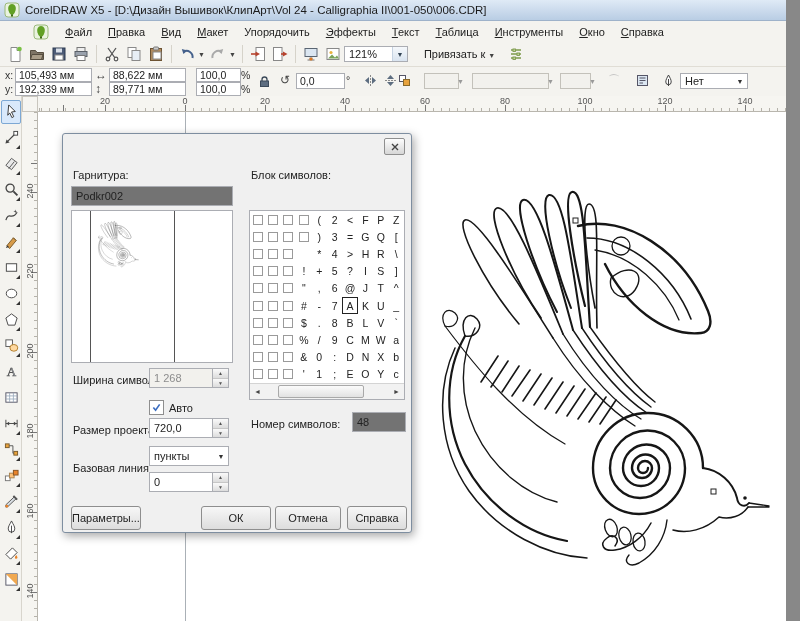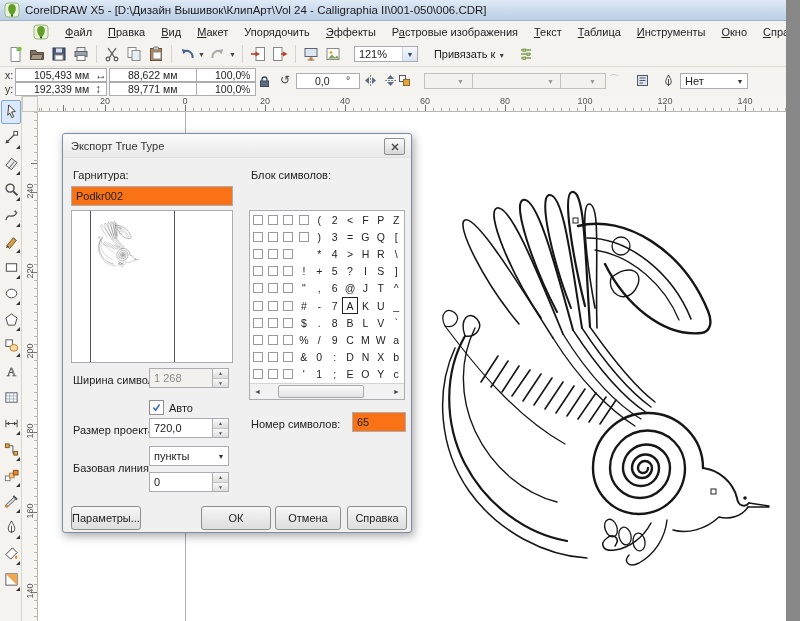--- a/index.html
+++ b/index.html
@@ -22,21 +22,21 @@
   .tbtn svg{width:16px;height:16px;}
   .caret{font-size:7px;color:#444;margin:0 2px 0 0;}
   .tsep{width:1px;height:18px;background:#d6d3ca;margin:0 4px;}
   .combo{background:#fff;border:1px solid #abadb3;height:16px;display:flex;align-items:center;
          justify-content:space-between;padding-left:4px;box-sizing:border-box;font-size:11px;}
   .combo .arr{width:14px;height:100%;display:flex;align-items:center;justify-content:center;
               background:linear-gradient(#f5f8fb,#d9e4f0);border-left:1px solid #c6d3e2;font-size:7px;color:#345;}
   
   .propbar{left:0;top:67px;width:800px;height:29px;background:#f4f3ef;border-bottom:1px solid #d8d5cd;font-size:10.5px;}
   .fld{position:absolute;background:#fff;border:1px solid #abadb3;height:12px;line-height:12px;
-       padding-left:18px;box-sizing:content-box;overflow:hidden;white-space:nowrap;}
+       padding-left:3px;box-sizing:content-box;overflow:hidden;white-space:nowrap;}
   .plbl{position:absolute;color:#333;}
   .picon{position:absolute;color:#444;font-size:12px;line-height:12px;}
   .picon svg{width:13px;height:13px;}
   .dis{background:#f2f1ed;border-color:#c3c1ba;}
   
   .ruler-corner{left:22px;top:96px;width:16px;height:16px;background:#f6f5f1;border:1px solid #c9c6be;box-sizing:border-box;}
   .hruler{left:38px;top:96px;width:762px;height:16px;background:#f6f5f1;border-bottom:1px solid #b9b6ae;box-sizing:border-box;
     background-image:repeating-linear-gradient(90deg,#777 0 1px,transparent 1px 80px),
                      repeating-linear-gradient(90deg,#b5b2aa 0 1px,transparent 1px 8px);
     background-size:100% 6px,100% 3px;background-position:67px bottom,3px bottom;background-repeat:repeat-x;}
@@ -57,21 +57,21 @@
   
   .dialog{left:62px;top:133px;width:350px;height:400px;background:#f0f0f0;border:1px solid #7e8ea0;border-radius:3px;
           box-shadow:2px 3px 10px rgba(0,0,0,.35);box-sizing:border-box;}
   .dlg-title{position:absolute;left:0;top:0;width:100%;height:24px;display:flex;align-items:center;
              padding-left:8px;box-sizing:border-box;font-size:11px;color:#333;
              background:linear-gradient(#fbfbfb,#e9e9e9);border-bottom:1px solid #e2e2e2;border-radius:3px 3px 0 0;}
   .dlg-close{position:absolute;right:6px;top:4px;width:19px;height:15px;border:1px solid #8f8f8f;border-radius:2px;
              background:linear-gradient(#fdfdfd,#d7d7d7);display:flex;align-items:center;justify-content:center;}
   .dlg-close svg{width:8px;height:8px;}
   .dlbl{position:absolute;color:#222;}
-  .dinput{position:absolute;background:#f97316;border:1px solid #abadb3;height:18px;line-height:18px;padding-left:4px;box-sizing:content-box;}
+  .dinput{position:absolute;background:#737373;border:1px solid #abadb3;height:18px;line-height:18px;padding-left:4px;box-sizing:content-box;}
   .preview{position:absolute;left:8px;top:76px;width:162px;height:153px;background:#fff;border:1px solid #abadb3;box-sizing:border-box;}
   .pv-line{position:absolute;top:0;width:1px;height:100%;background:#555;}
   .spinbox{position:absolute;height:20px;background:#fff;border:1px solid #abadb3;box-sizing:border-box;display:flex;}
   .spinbox .val{flex:1;padding-left:4px;line-height:18px;overflow:hidden;}
   .spinner{width:15px;border-left:1px solid #abadb3;display:flex;flex-direction:column;}
   .spinner div{flex:1;display:flex;align-items:center;justify-content:center;font-size:5px;color:#555;
                background:linear-gradient(#fafafa,#dcdcdc);}
   .spinner div+div{border-top:1px solid #c6c6c6;}
   .spinbox.dis2{background:#f2f1ed;}
   .spinbox.dis2 .val{color:#8d8d8d;}
@@ -164,21 +164,20 @@
           <path d="M8 2C5 2 3.5 5 4.5 8.5 5.5 12 7 13 8 13s2.5-1 3.5-4.5C12.5 5 11 2 8 2z" fill="#61a024"></path>
           <rect x="7" y="12.5" width="2" height="2" fill="#3e6b15"></rect>
         </svg></span>
     <span id="menu-items" style="display:flex">
         <div class="menu-item"><span class="u">Ф</span>айл</div>
         <div class="menu-item"><span class="u">П</span>равка</div>
         <div class="menu-item"><span class="u">В</span>ид</div>
         <div class="menu-item"><span class="u">М</span>акет</div>
         <div class="menu-item">Упоря<span class="u">д</span>очить</div>
         <div class="menu-item"><span class="u">Э</span>ффекты</div>
-        <div class="menu-item">Р<span class="u">а</span>стровые&nbsp;изображения</div>
         <div class="menu-item"><span class="u">Т</span>екст</div>
         <div class="menu-item"><span class="u">Т</span>аблица</div>
         <div class="menu-item"><span class="u">И</span>нструменты</div>
         <div class="menu-item"><span class="u">О</span>кно</div>
         <div class="menu-item"><span class="u">С</span>правка</div>
       </span>
   </div>
 
   <div class="abs toolbar">
     <span id="std-buttons" style="display:flex;align-items:center">
@@ -270,21 +269,21 @@
           </svg>
         </span>
         <span class="tbtn">
           <svg viewBox="0 0 16 16">
             <rect x="2" y="2.5" width="12" height="11" fill="#fff" stroke="#888"></rect>
             <circle cx="6" cy="6.5" r="1.6" fill="#e8b23d"></circle>
             <path d="M3 12.5l4-4 3 3 2-2 2 3z" fill="#7aa35a"></path>
           </svg>
         </span>
       </span>
-    <div class="combo" style="width:64px;margin-left:10px">
+    <div class="combo" style="width:64px;">
       <span>121%</span>
       <span class="arr">▼</span>
     </div>
     <span style="margin-left:16px">
       <span>Привязать к</span>
       <span class="caret" style="font-size:7px"> ▼</span>
     </span>
     <span class="tbtn" style="margin-left:8px">
         <svg viewBox="0 0 16 16">
           <path d="M3 4h10M3 8h10M3 12h10" stroke="#7e9a4e" stroke-width="1.3"></path>
@@ -488,23 +487,20 @@
 
   <div class="abs canvas">
     <div class="page-edge"></div>
   </div>
 
   <svg class="abs artwork" viewBox="0 0 385 415">
     <use href="#birdsym"></use>
   </svg>
 
   <div class="abs dialog">
-    <div class="dlg-title">
-      <span>Экспорт True Type</span>
-    </div>
     <div class="dlg-close">
       <svg viewBox="0 0 8 8">
           <path d="M1 1l6 6M7 1l-6 6" stroke="#444" stroke-width="1.4"></path>
         </svg>
     </div>
 
     <span class="dlbl" style="left:10px;top:35px">Гарнитура:</span>
     <div class="dinput" style="left:8px;top:52px;width:156px">Podkr002</div>
 
     <span class="dlbl" style="left:188px;top:35px">Блок символов:</span>
@@ -746,20 +742,20 @@
           </div>
         </div>
       <div class="hscroll">
         <span class="hs-arr" style="left:0">◄</span>
         <span class="hs-thumb"></span>
         <span class="hs-arr" style="right:0">►</span>
       </div>
     </div>
 
     <span class="dlbl" style="left:188px;top:284px">Номер символов:</span>
-    <div class="dinput" style="left:289px;top:278px;width:48px">65</div>
+    <div class="dinput" style="left:289px;top:278px;width:48px">48</div>
 
     <div class="dbtn" style="left:8px;top:372px;width:68px">Параметры...</div>
     <div class="dbtn" style="left:138px;top:372px;width:68px">ОК</div>
     <div class="dbtn" style="left:212px;top:372px;width:64px">Отмена</div>
     <div class="dbtn" style="left:284px;top:372px;width:58px">Справка</div>
   </div>
 </div>
 
 </body></html>

